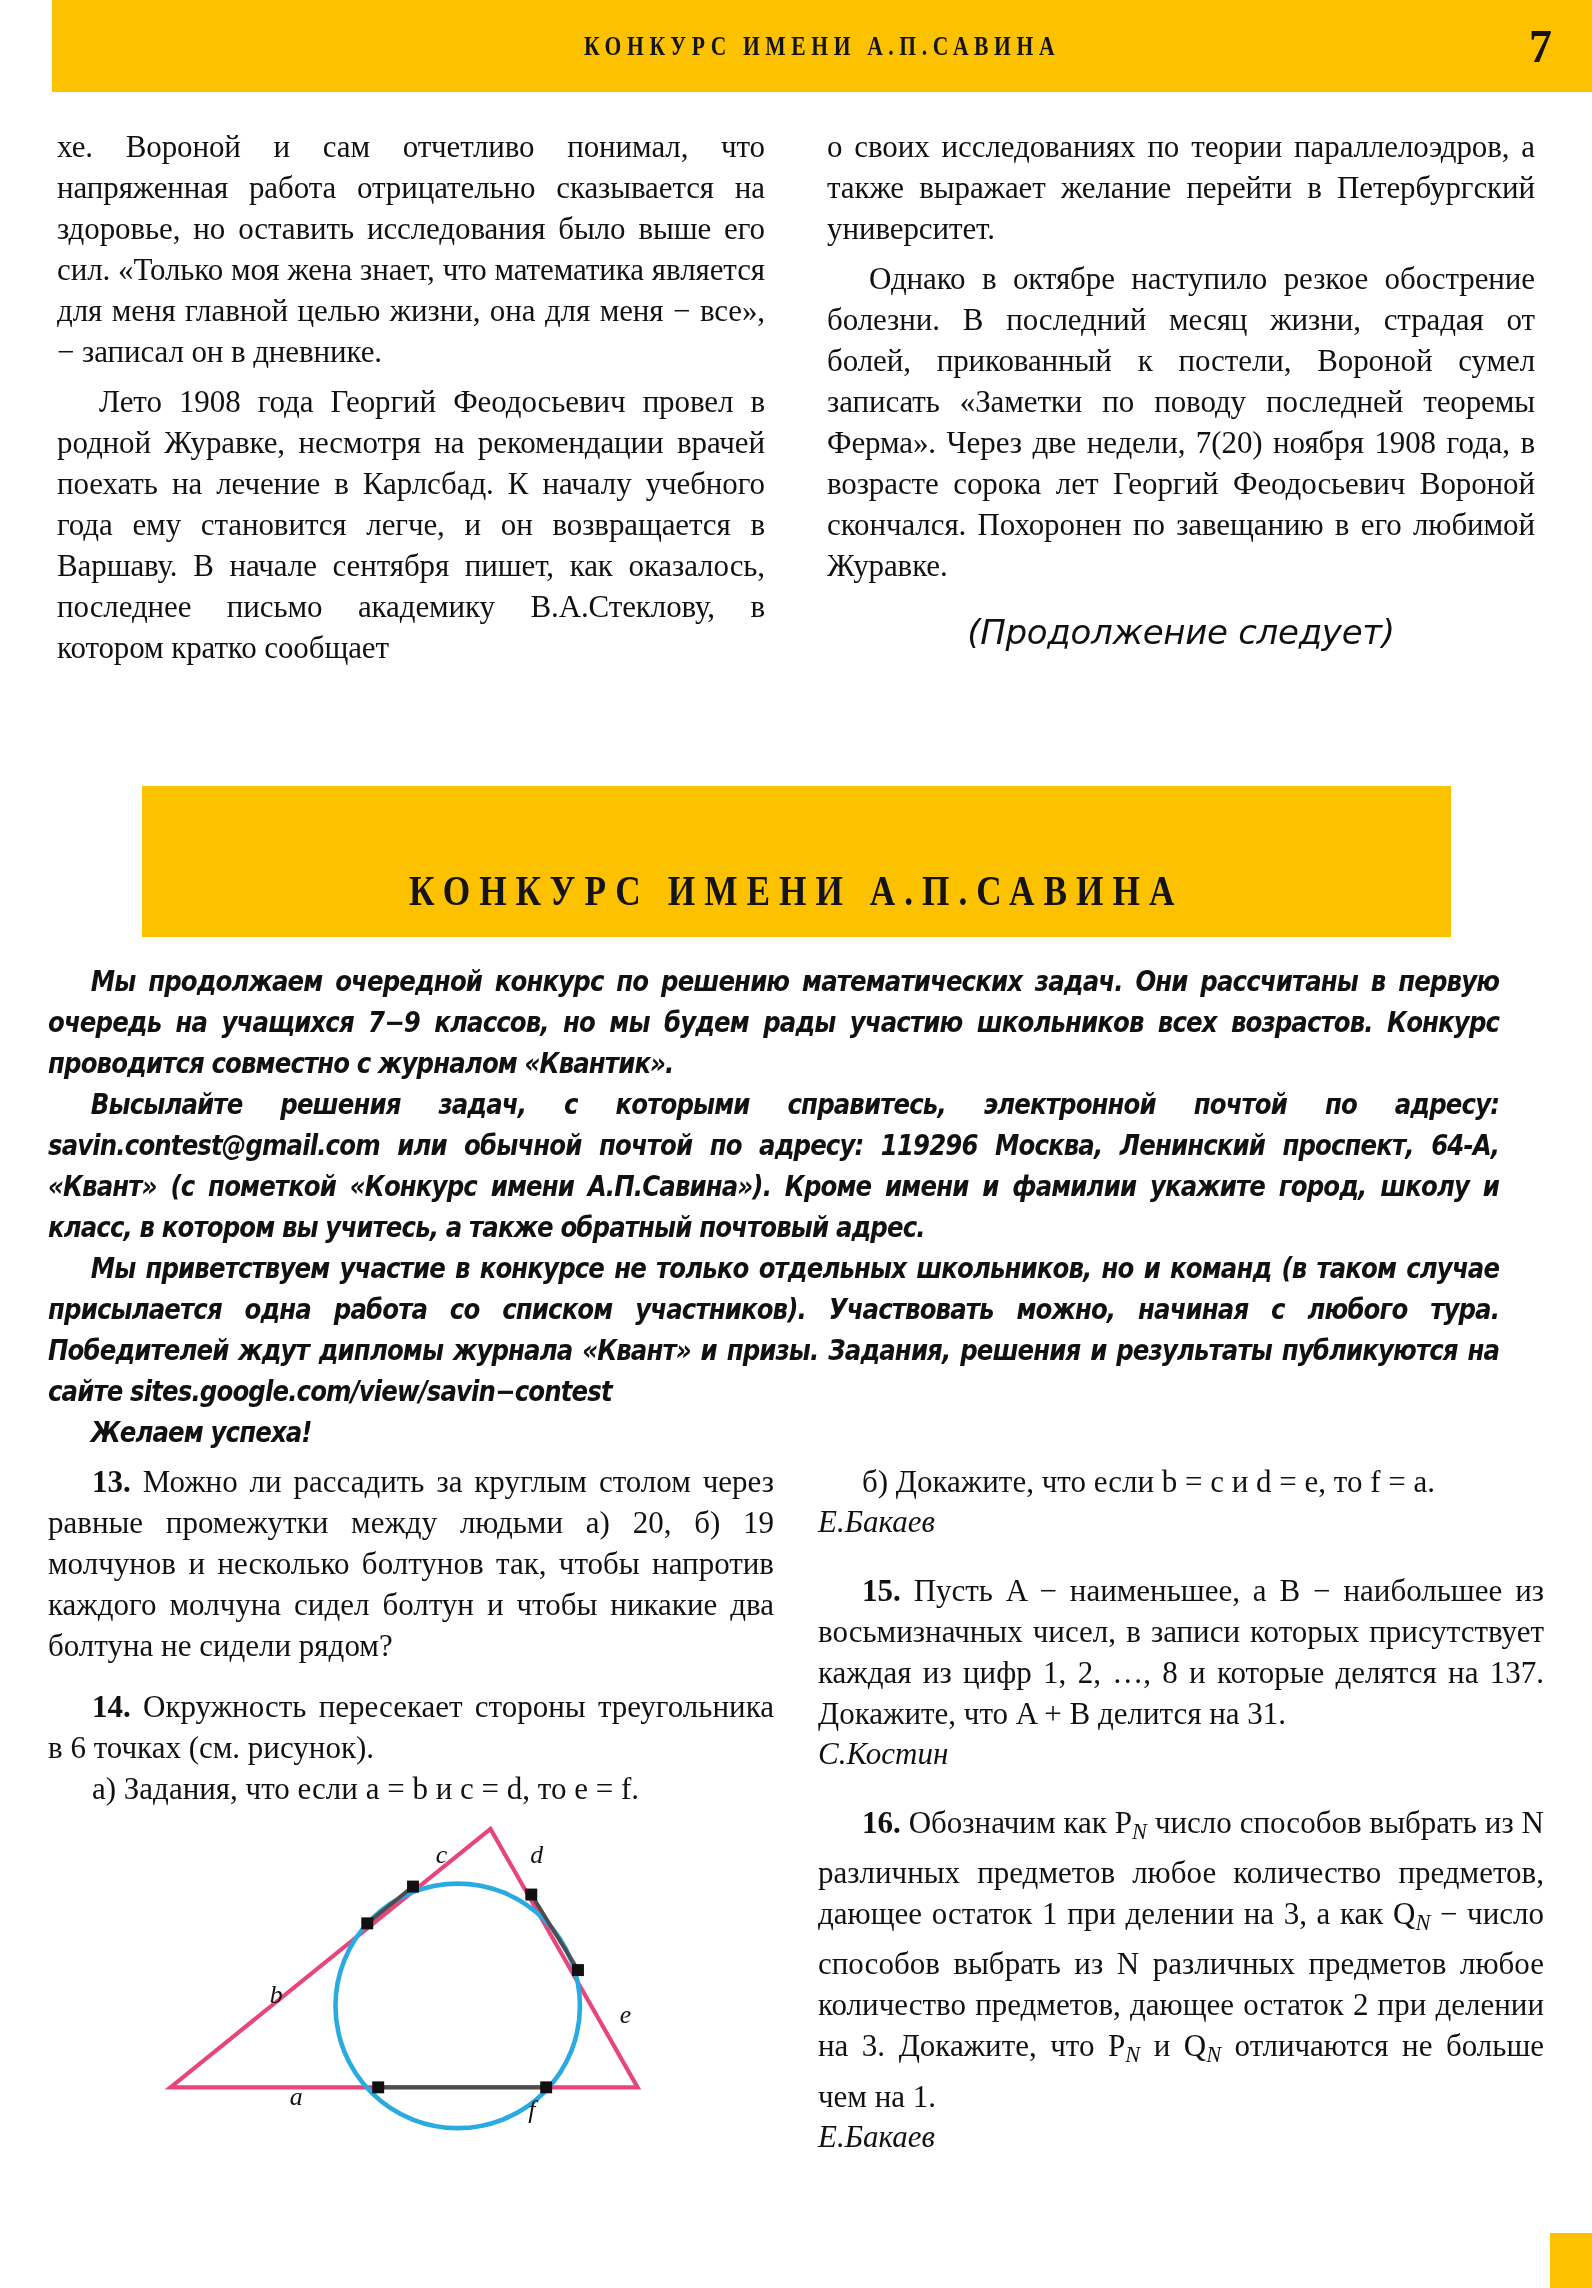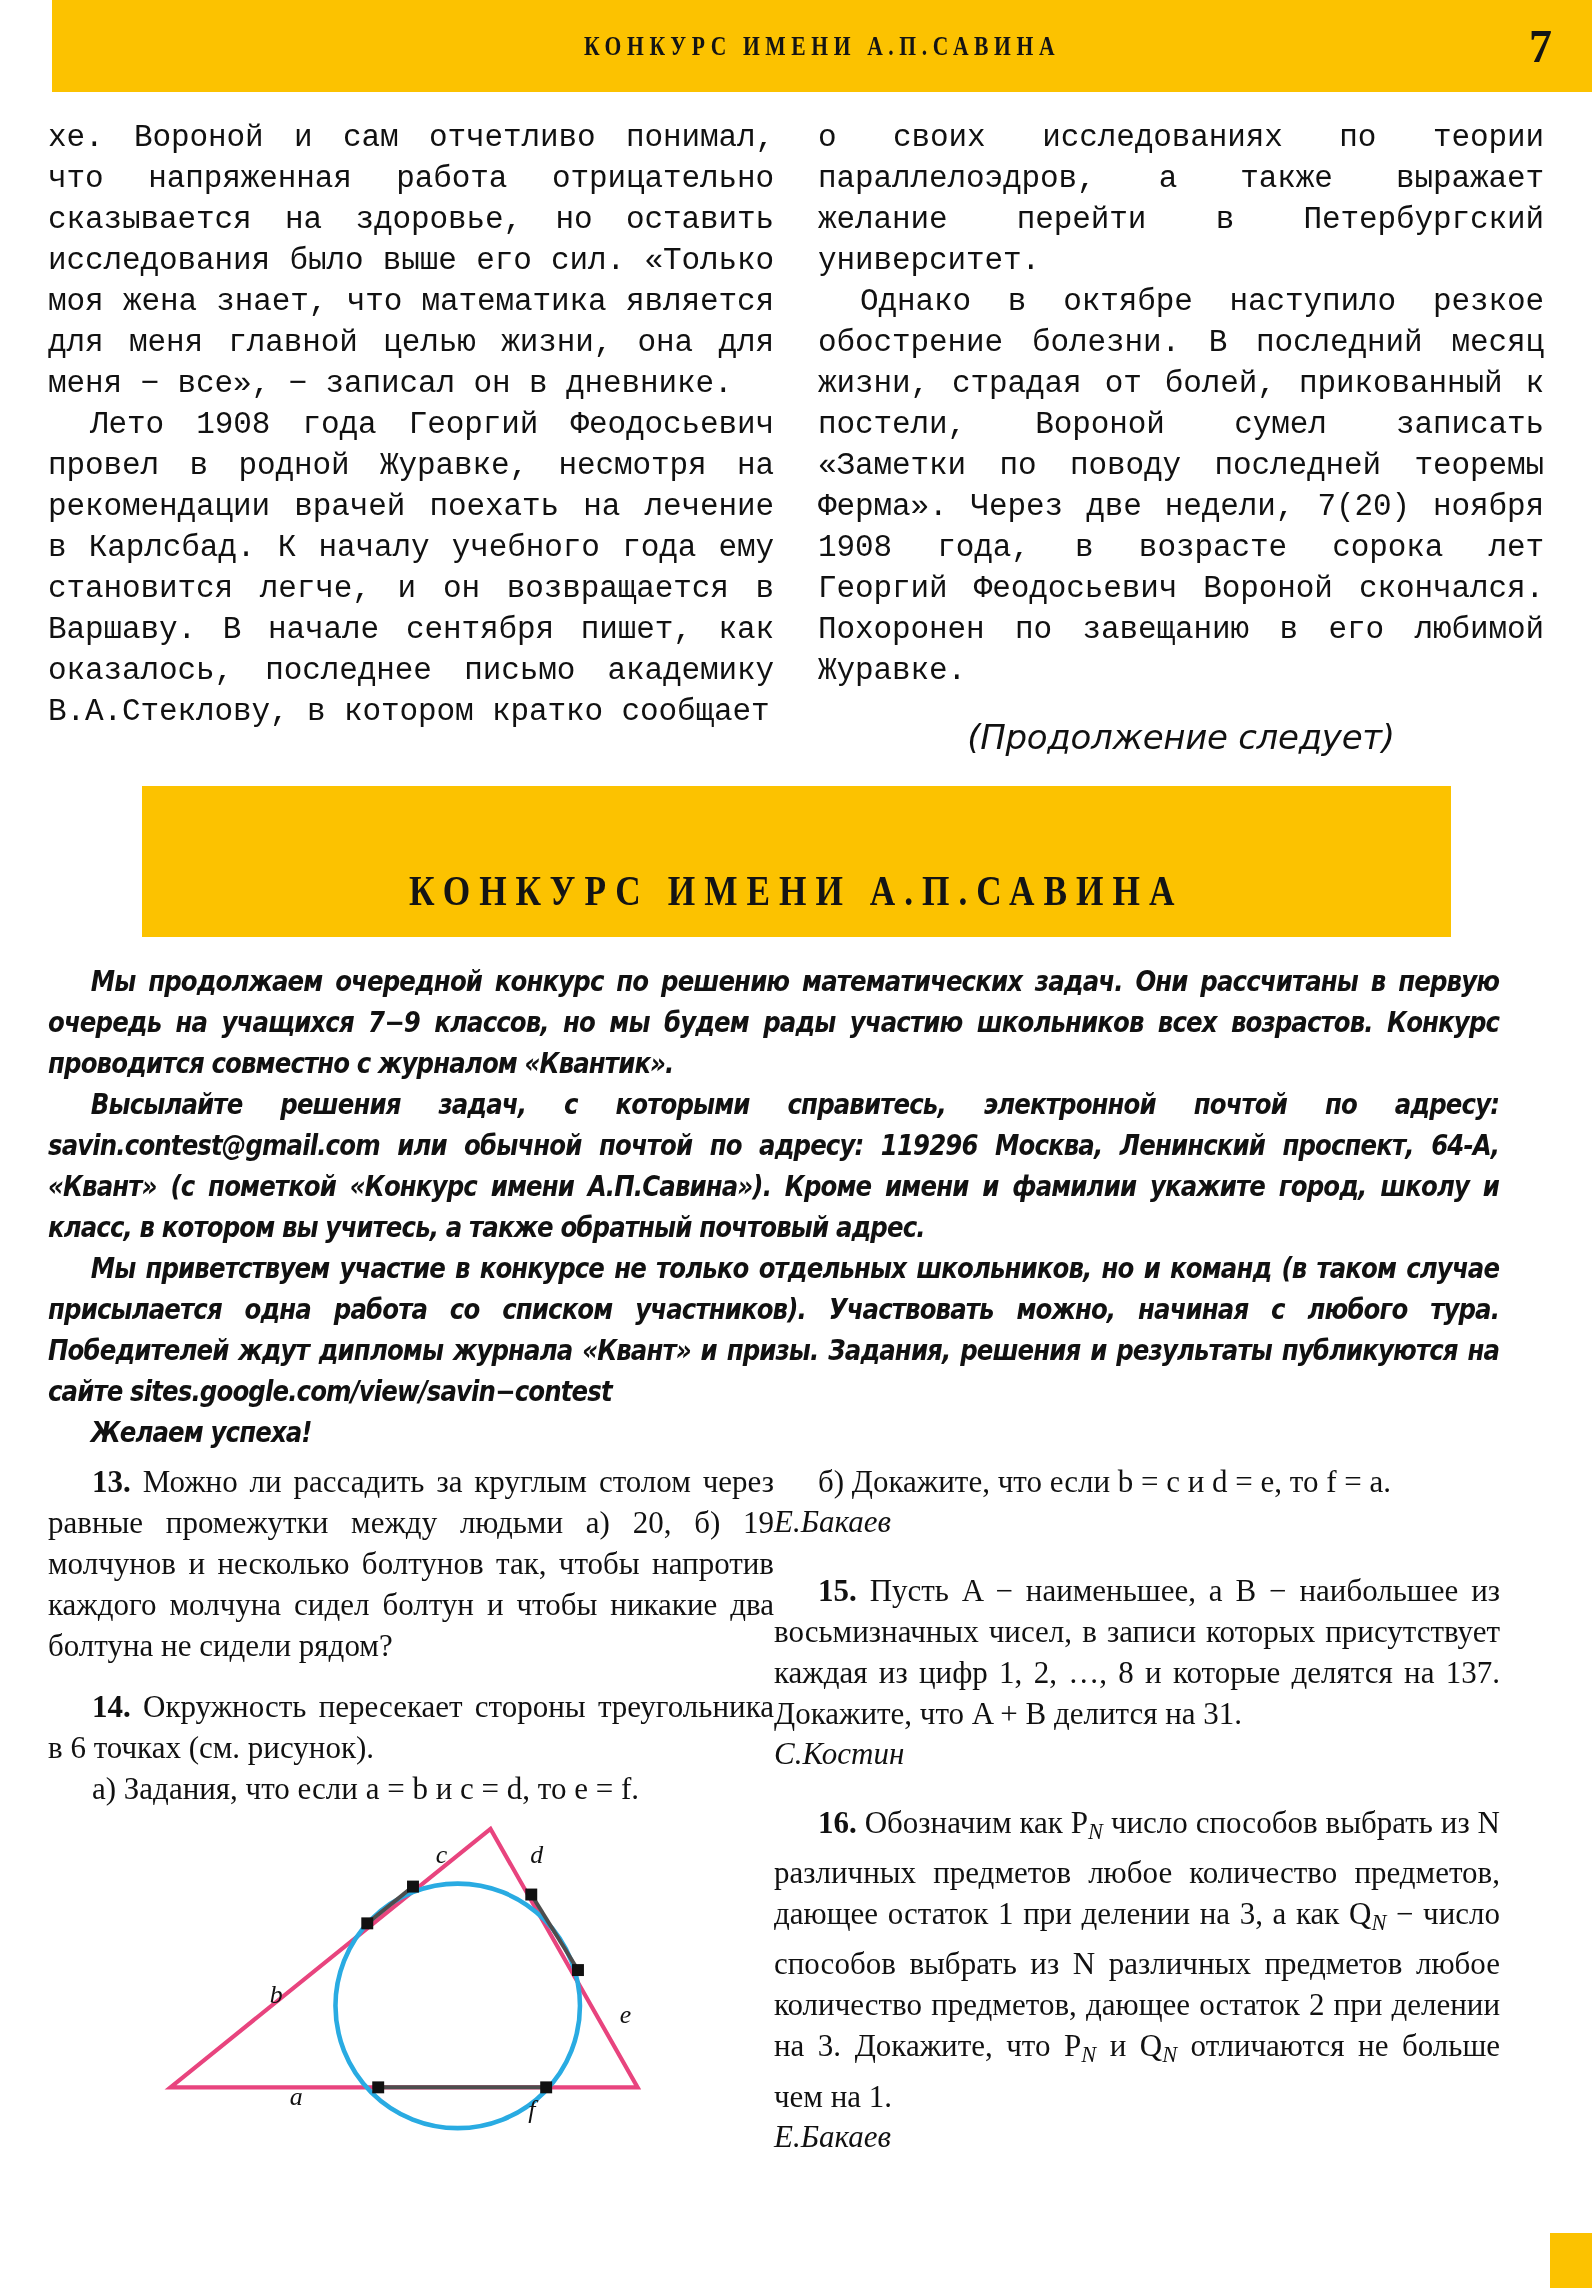--- a/index.html
+++ b/index.html
@@ -50,22 +50,22 @@
     width: 1496px;
     display: flex;
     gap: 44px;
   }
   .art-col { width: 726px; }
   .art-p {
     font-size: 31px;
     line-height: 41px;
     text-align: justify;
     text-indent: 42px;
-    margin: 0;
-    font-family: Liberation Mono, monospace;
+    margin: 9px;
+    font-family: Liberation Serif, serif;
     letter-spacing: -0.1px;
   }
   .art-p.noind { text-indent: 0; }
   .continued {
     margin-top: 26px;
     text-align: center;
     font-family: "DejaVu Sans", sans-serif;
     font-style: italic;
     font-weight: normal;
     font-size: 34px;
@@ -113,20 +113,21 @@
     color: #111;
   }
   .intro p.last { text-align: left; }
 
   
   .problems {
     position: absolute;
     left: 48px; top: 1461px;
     width: 1496px;
     display: flex;
+    gap: 44px;
   }
   .prob-col { width: 726px; }
   .prob {
     font-size: 31px;
     line-height: 41px;
     text-align: justify;
     text-indent: 44px;
     margin: 0;
     font-family: "Liberation Serif", serif;
   }

